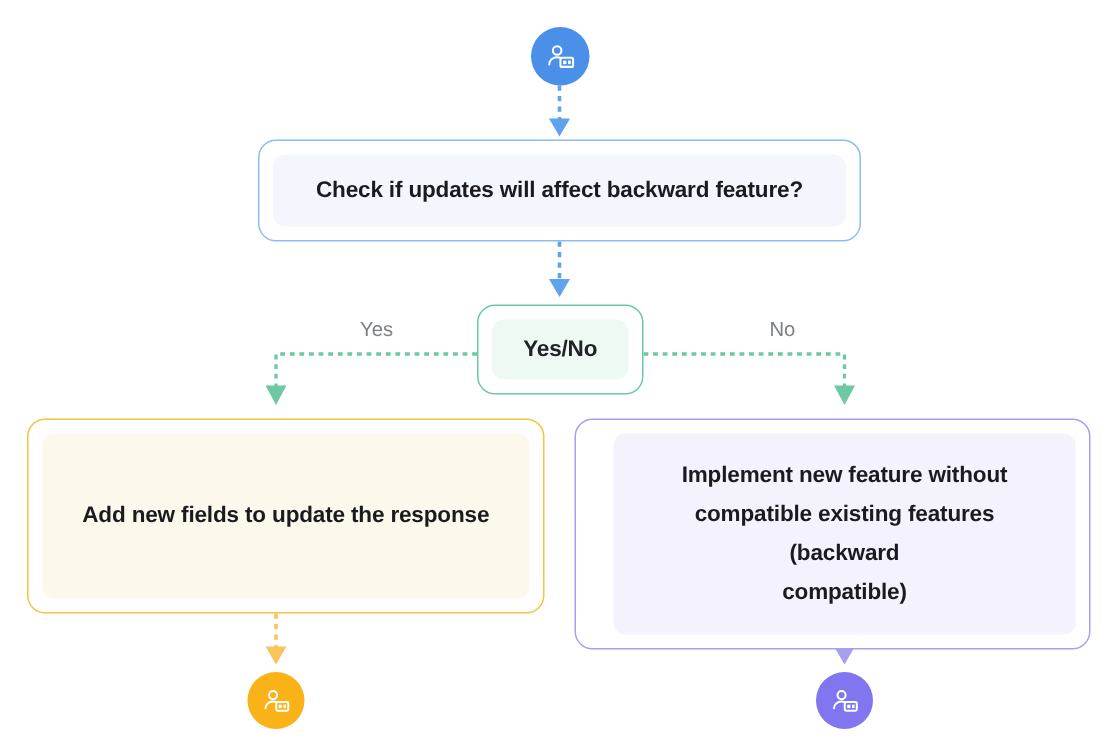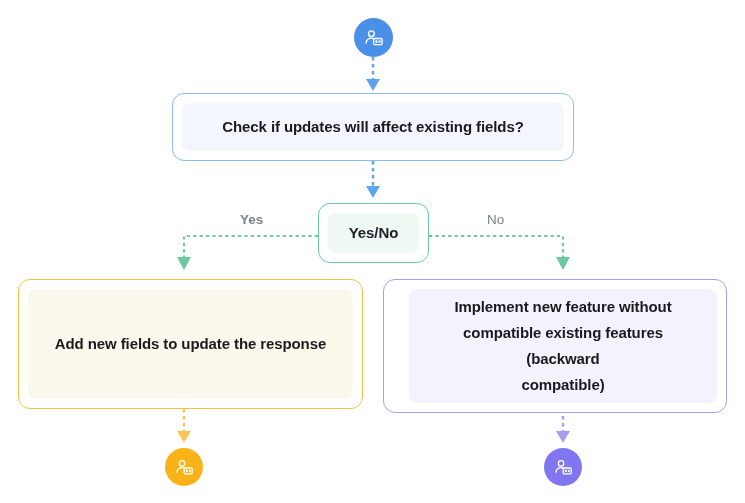--- a/index.html
+++ b/index.html
@@ -114,54 +114,54 @@
       <line x1="184" y1="409" x2="184" y2="432" stroke="#f9c55a" stroke-width="2.4" stroke-dasharray="3.5 3.5" stroke-linecap="butt"></line>
       <polygon points="177,431 191,431 184,443" fill="#f9c55a"></polygon>
     </g>
 
     <g>
       <line x1="563" y1="409" x2="563" y2="432" stroke="#a79ef0" stroke-width="2.4" stroke-dasharray="3.5 3.5" stroke-linecap="butt"></line>
       <polygon points="556,431 570,431 563,443" fill="#a79ef0"></polygon>
     </g>
   </svg>
 
-  <div class="edge-label" style="left:240px; top:212px;font-weight:bold;">Yes</div>
-  <div class="edge-label" style="left:487px; top:212px;">No</div>
+  <div class="edge-label" style="left:240px; top:212px;">Yes</div>
+  <div class="edge-label" style="left:513px; top:212px;">No</div>
 
   <div class="node term" style="left:354px; top:18px; width:39px; height:39px; background:#4a90e8;">
     <span>
       <svg width="22" height="22" viewBox="0 0 24 24" fill="none">
         <circle cx="9.2" cy="7.3" r="3.1" stroke="#ffffff" stroke-width="1.5"></circle>
         <path d="M3.4 17.4c0-3.1 2.6-5.2 5.8-5.2 1.1 0 2.1.25 3 .7" stroke="#ffffff" stroke-width="1.5" stroke-linecap="round"></path>
         <rect x="11.6" y="12.6" width="9.2" height="6.6" rx="1.1" stroke="#ffffff" stroke-width="1.5"></rect>
         <rect x="13.5" y="14.6" width="2.4" height="2.6" fill="#ffffff"></rect>
         <rect x="17.1" y="14.6" width="2.0" height="2.6" fill="#ffffff"></rect>
       </svg>
     </span>
   </div>
 
   <div class="node box" style="left:172px; top:93px; width:402px; height:68px; border-color:#8cbdf0;">
     <div class="box-inner" style="background:#f3f6fc;">
-      <span class="box-text">Check if updates will affect existing fields?</span>
+      <span class="box-text">Check if updates will affect backward feature?</span>
     </div>
   </div>
 
   <div class="node box decision" style="left:318px; top:203px; width:111px; height:60px; border-color:#69c9a4;">
     <div class="box-inner" style="background:#eef9f3;">
       <span class="box-text">Yes/No</span>
     </div>
   </div>
 
   <div class="node box" style="left:18px; top:279px; width:345px; height:130px; border-color:#f5c343;">
     <div class="box-inner" style="background:#fdf8ec;">
       <span class="box-text">Add new fields to update the response</span>
     </div>
   </div>
 
-  <div class="node box" style="left:383px; top:279px; width:344px; height:134px; border-color:#a99ef0;padding-left:25px;">
+  <div class="node box" style="left:383px; top:279px; width:344px; height:154px; border-color:#a99ef0;padding-left:25px;">
     <div class="box-inner" style="background:#f4f2fd; flex-direction:column;">
       <span class="box-text" style="padding:0 18px;">Implement new feature without</span>
       <span class="box-text" style="padding:0 18px;">compatible existing features (backward</span>
       <span class="box-text" style="padding:0 18px;">compatible)</span>
     </div>
   </div>
 
   <div class="node term" style="left:165px; top:448px; width:38px; height:38px; background:#f9b218;">
     <span>
       <svg width="21" height="21" viewBox="0 0 24 24" fill="none">

